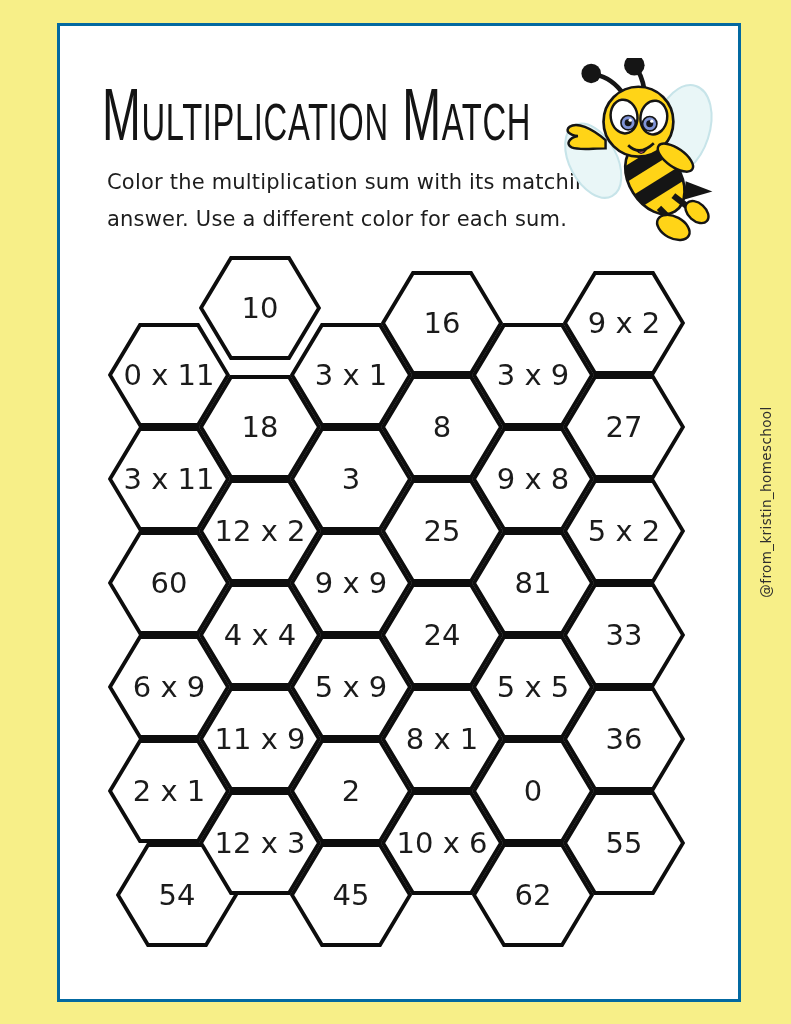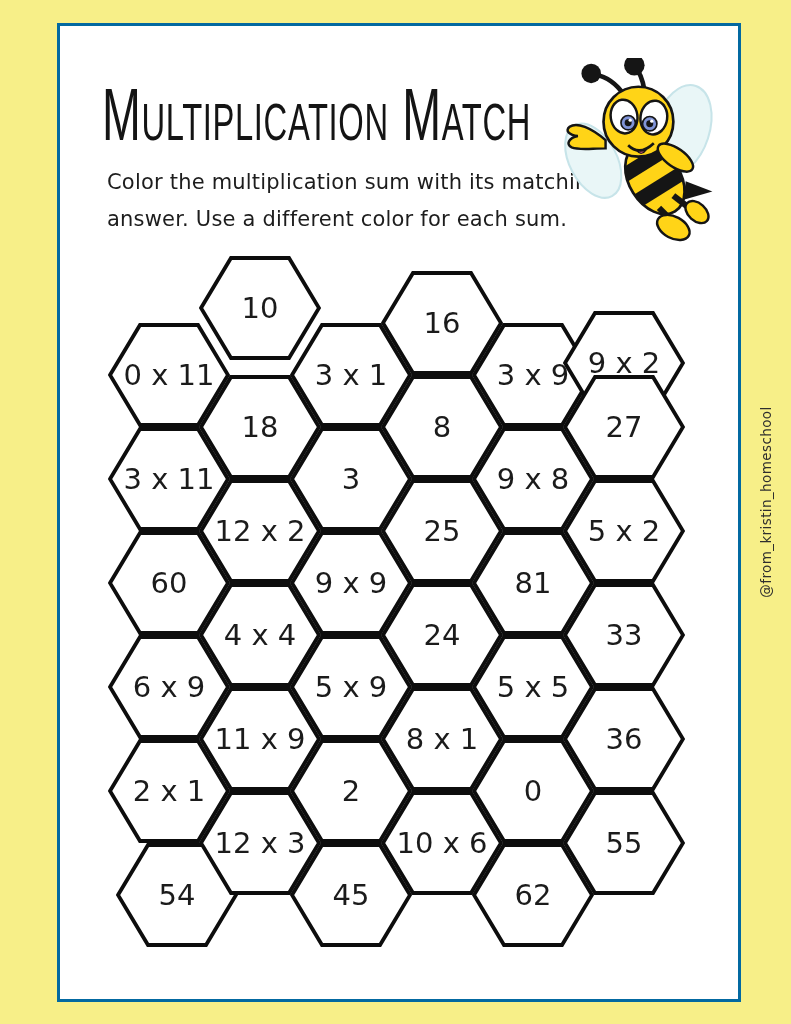--- a/index.html
+++ b/index.html
@@ -291,21 +291,21 @@
           <polygon points="2,52 32,2 90,2 120,52 90,102 32,102" fill="#ffffff" stroke="#0d0d0d" stroke-width="3.8" stroke-linejoin="miter"></polygon>
         </svg>
         <span class="hex-label">0</span>
       </div>
       <div class="hex" style="left: 412px; top: 817px;">
         <svg width="122" height="104" viewBox="0 0 122 104">
           <polygon points="2,52 32,2 90,2 120,52 90,102 32,102" fill="#ffffff" stroke="#0d0d0d" stroke-width="3.8" stroke-linejoin="miter"></polygon>
         </svg>
         <span class="hex-label">62</span>
       </div>
-      <div class="hex" style="left: 503px; top: 245px; margin-top: 40px;">
+      <div class="hex" style="left: 503px; top: 245px;">
         <svg width="122" height="104" viewBox="0 0 122 104">
           <polygon points="2,52 32,2 90,2 120,52 90,102 32,102" fill="#ffffff" stroke="#0d0d0d" stroke-width="3.8" stroke-linejoin="miter"></polygon>
         </svg>
         <span class="hex-label">9 x 2</span>
       </div>
       <div class="hex" style="left: 503px; top: 349px;">
         <svg width="122" height="104" viewBox="0 0 122 104">
           <polygon points="2,52 32,2 90,2 120,52 90,102 32,102" fill="#ffffff" stroke="#0d0d0d" stroke-width="3.8" stroke-linejoin="miter"></polygon>
         </svg>
         <span class="hex-label">27</span>

